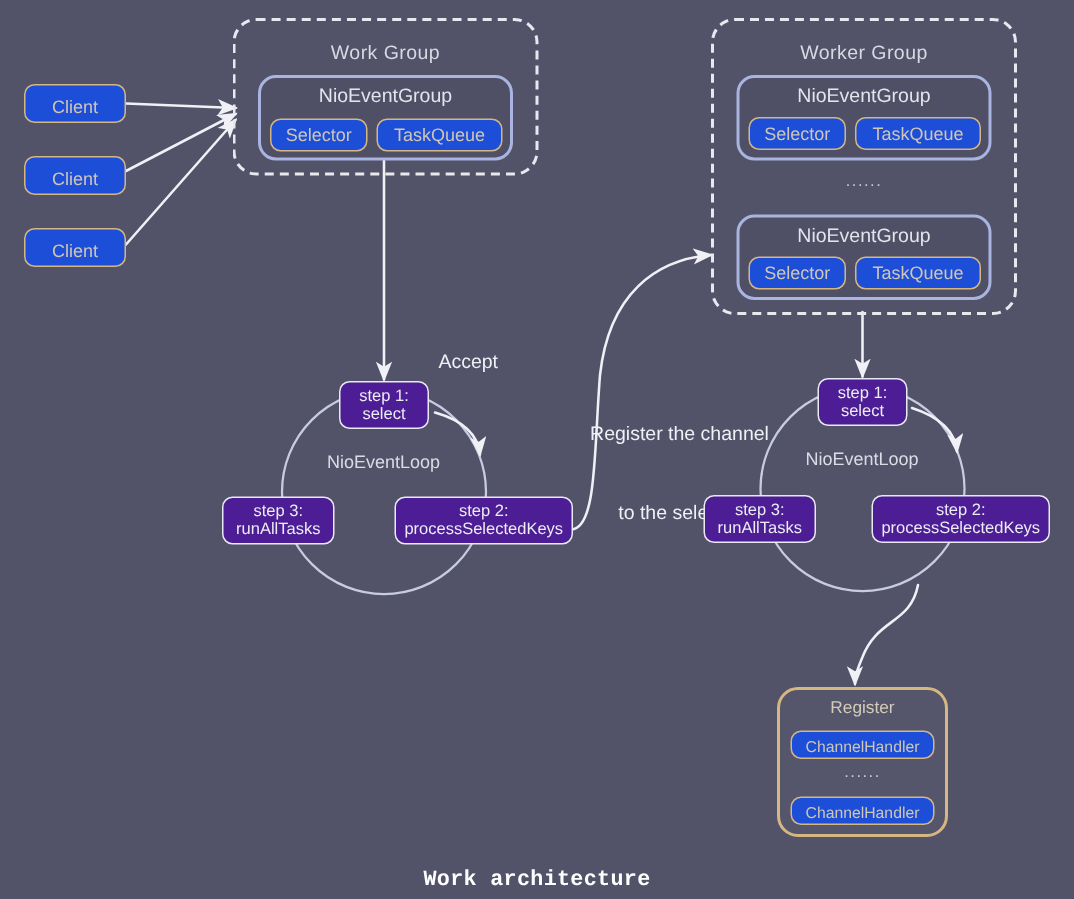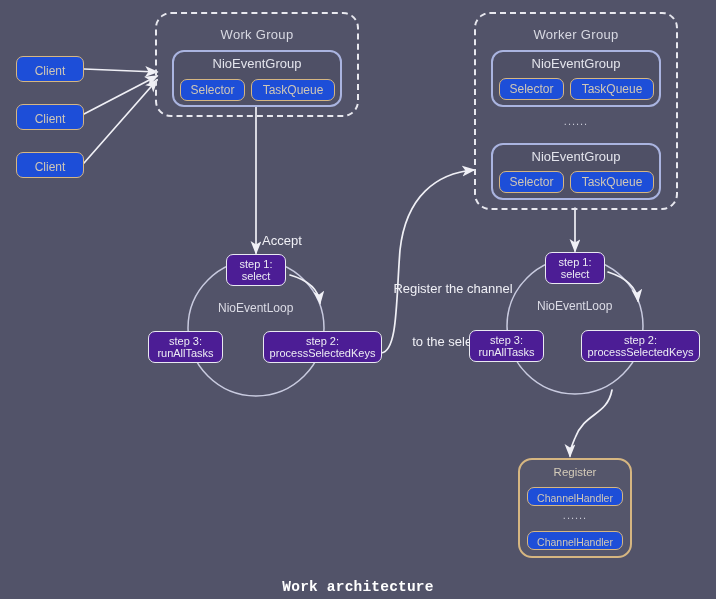--- a/index.html
+++ b/index.html
@@ -218,21 +218,21 @@
   <div class="node evgroup" style="left:491px; top:143px; width:170px; height:57px;">
   </div>
   <div class="evgroup-title" style="top:149px; left:491px; width:170px;">NioEventGroup</div>
   <div class="node pill" style="left:499px; top:171px; width:65px; height:22px;">
     <span>Selector</span>
   </div>
   <div class="node pill" style="left:570px; top:171px; width:84px; height:22px;">
     <span>TaskQueue</span>
   </div>
 
-  <div class="label" style="left:262px; top:232px; width:70px; text-align:left;">Accept</div>
+  <div class="label" style="left:262px; top:232px; width:70px; text-align:right;">Accept</div>
 
   <div class="node stepbox" style="left:226px; top:254px; width:60px; height:32px;">
     <span>step 1:</span>
     <span>select</span>
   </div>
 
   <div class="loop-label" style="left:218px; top:301px;">NioEventLoop</div>
 
   <div class="node stepbox" style="left:148px; top:331px; width:75px; height:32px;">
     <span>step 3:</span>

